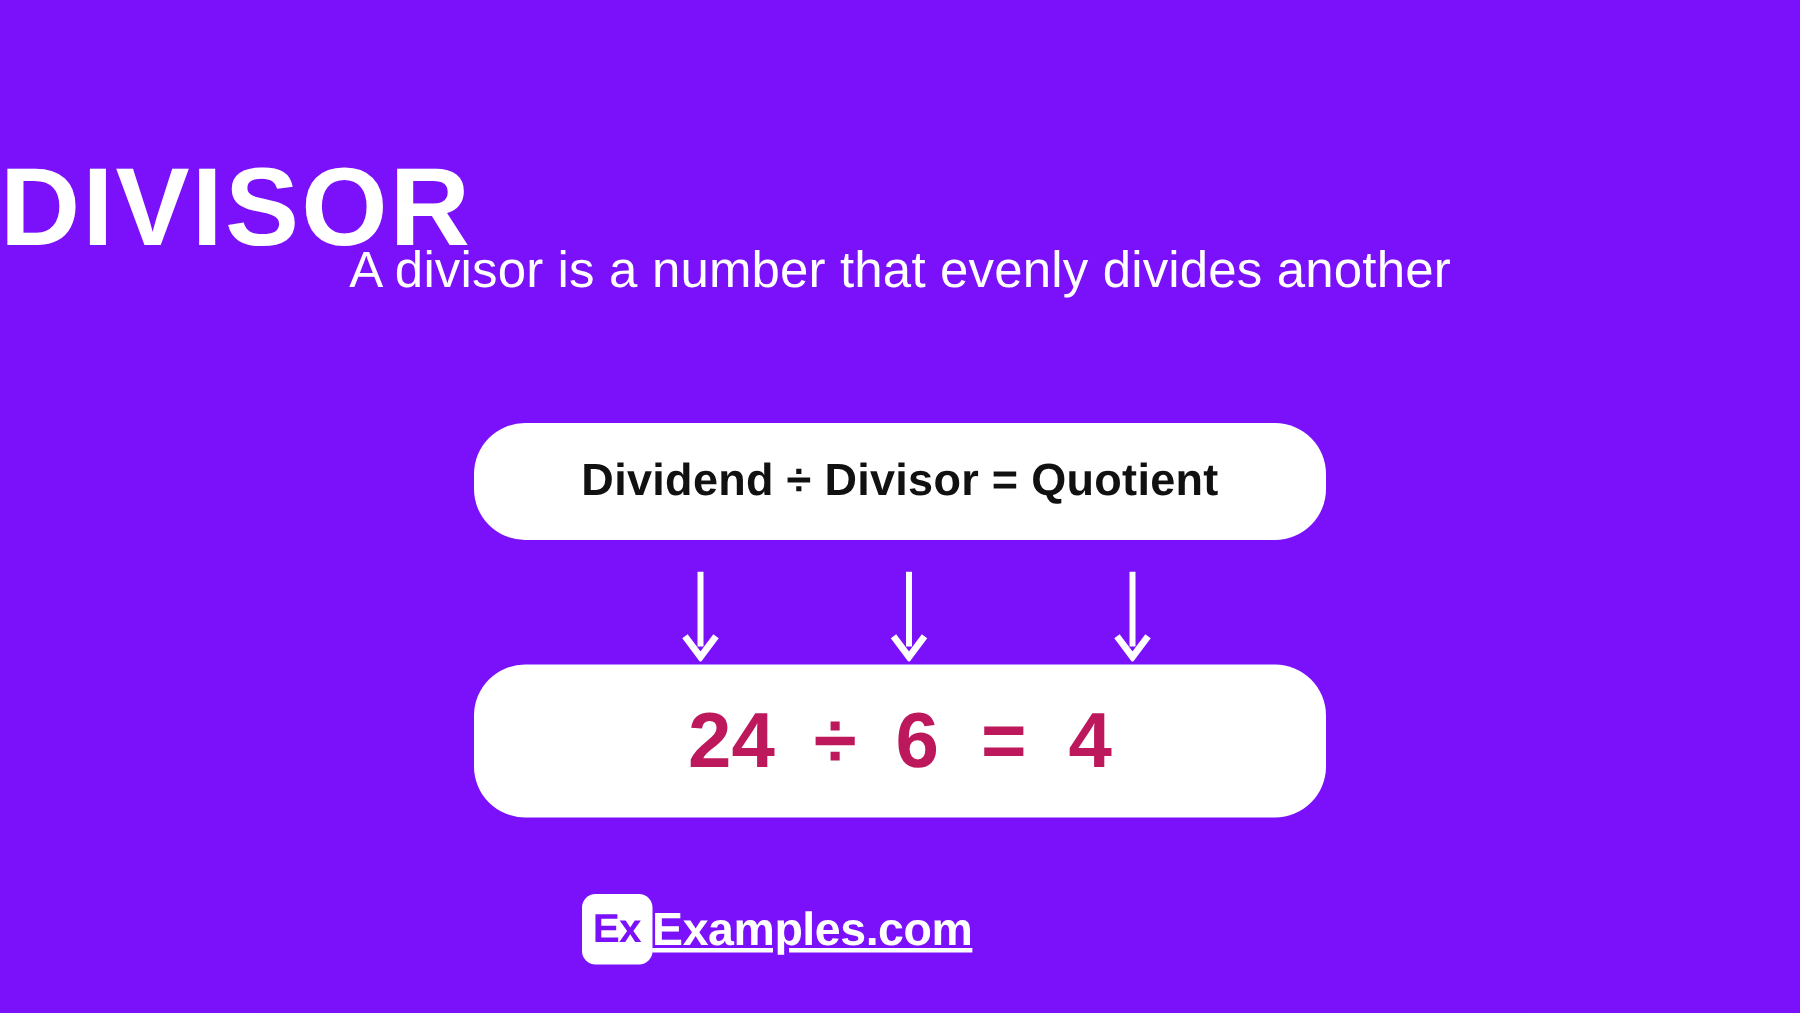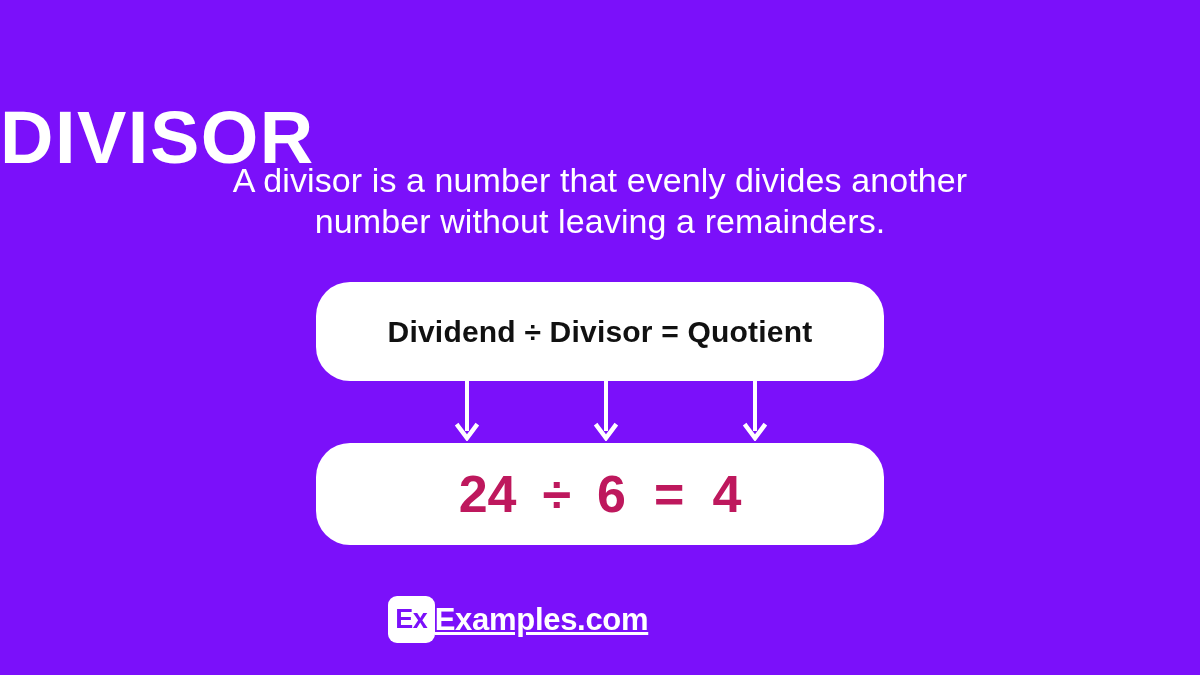--- a/index.html
+++ b/index.html
@@ -62,21 +62,21 @@
     background: #FFFFFF;
     border-radius: 34px;
     display: flex;
     align-items: center;
     justify-content: center;
     box-sizing: border-box;
   }
 
   #formula-box {
     top: 282px;
-    height: 99px;
+    height: 78px;
   }
   #formula-text {
     color: #111111;
     font-size: 30px;
     font-weight: 700;
     letter-spacing: 0.2px;
     white-space: nowrap;
   }
 
   #example-box {
@@ -154,21 +154,20 @@
 </style>
 </head>
 <body>
 
 <div id="canvas">
 
   <h1 id="title">DIVISOR</h1>
 
   <div id="subtitle">
     <span class="sub-line">A divisor is a number that evenly divides another</span>
-    <span class="sub-line">number without leaving a remainders.</span>
   </div>
 
   <div id="formula-box" class="white-box">
     <span id="formula-text">Dividend ÷ Divisor = Quotient</span>
   </div>
 
   <div id="arrows">
     <svg class="arrow" style="left:467px;" viewBox="0 0 26 60">
       <rect x="11" y="0" width="4" height="50" fill="#FFFFFF"></rect>
       <path d="M4 45 L13 57 L22 45" fill="none" stroke="#FFFFFF" stroke-width="4.5" stroke-linecap="square" stroke-linejoin="miter"></path>

